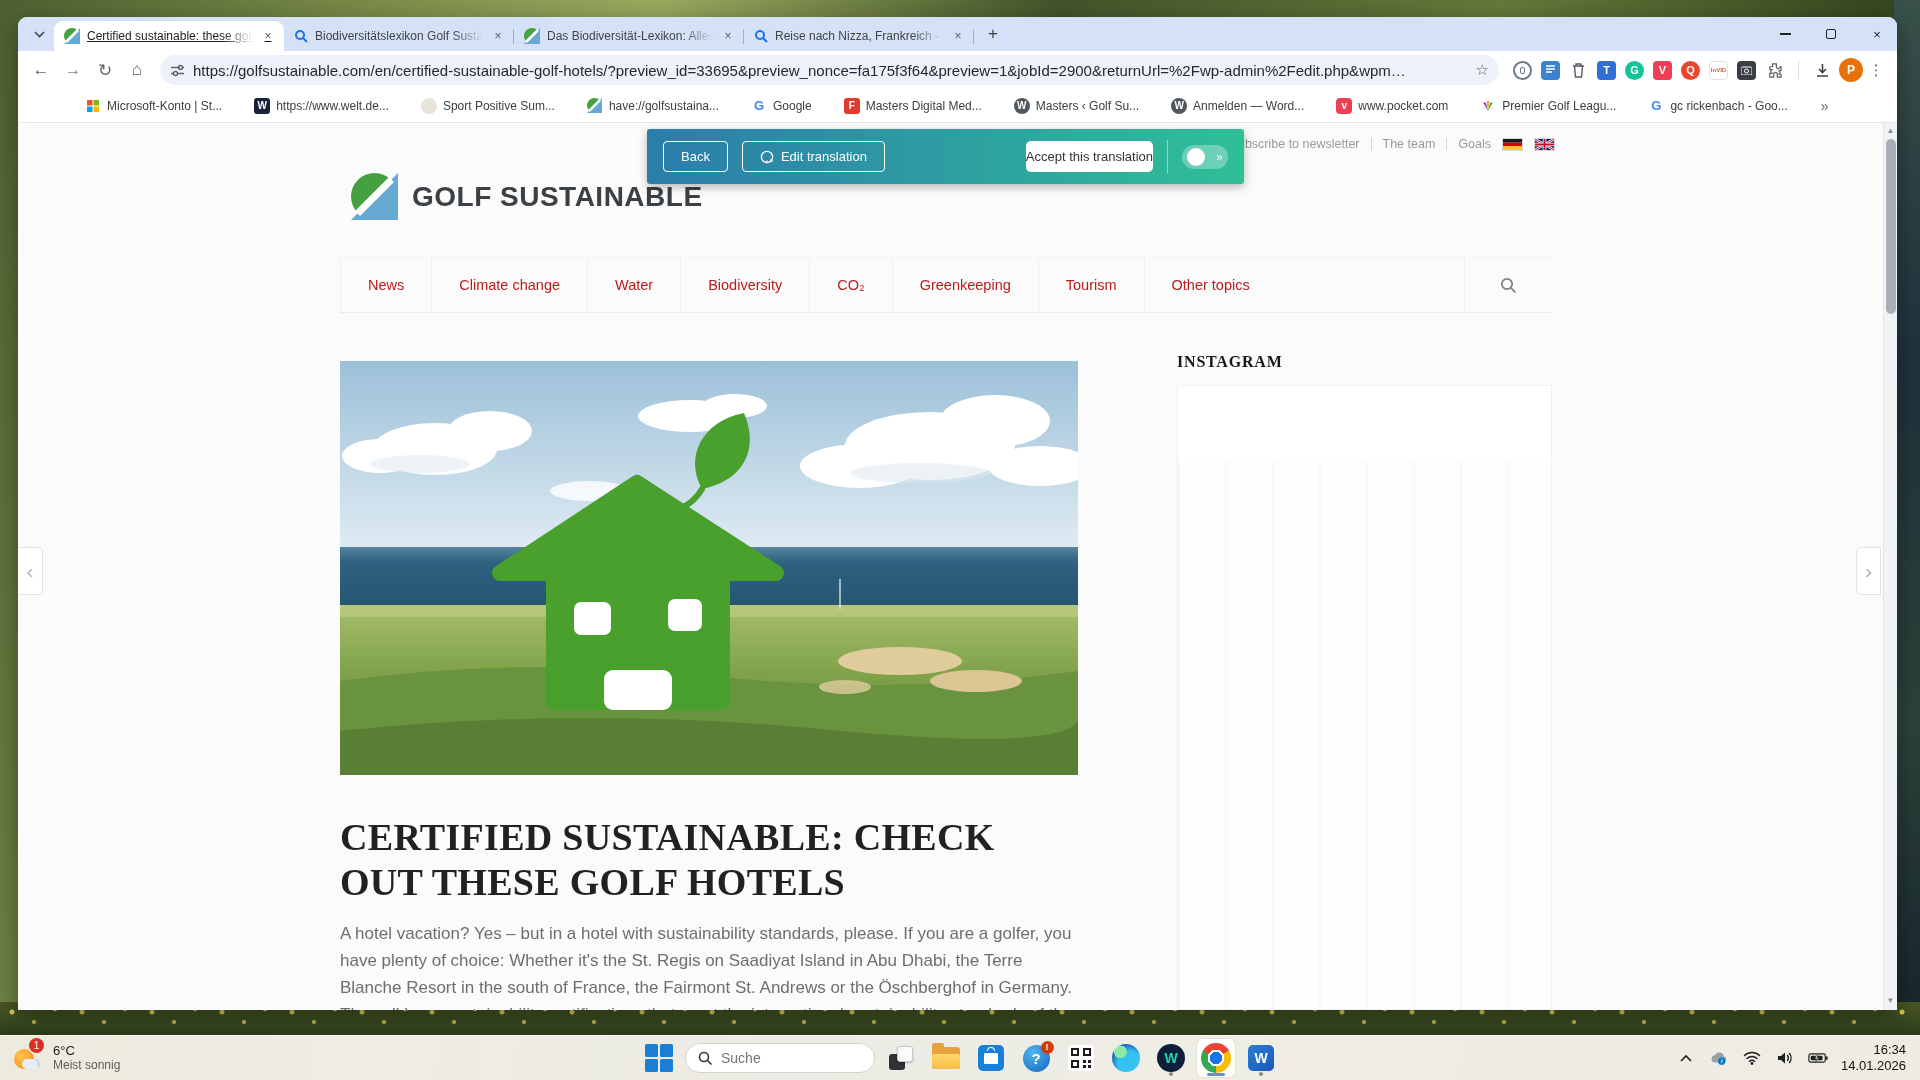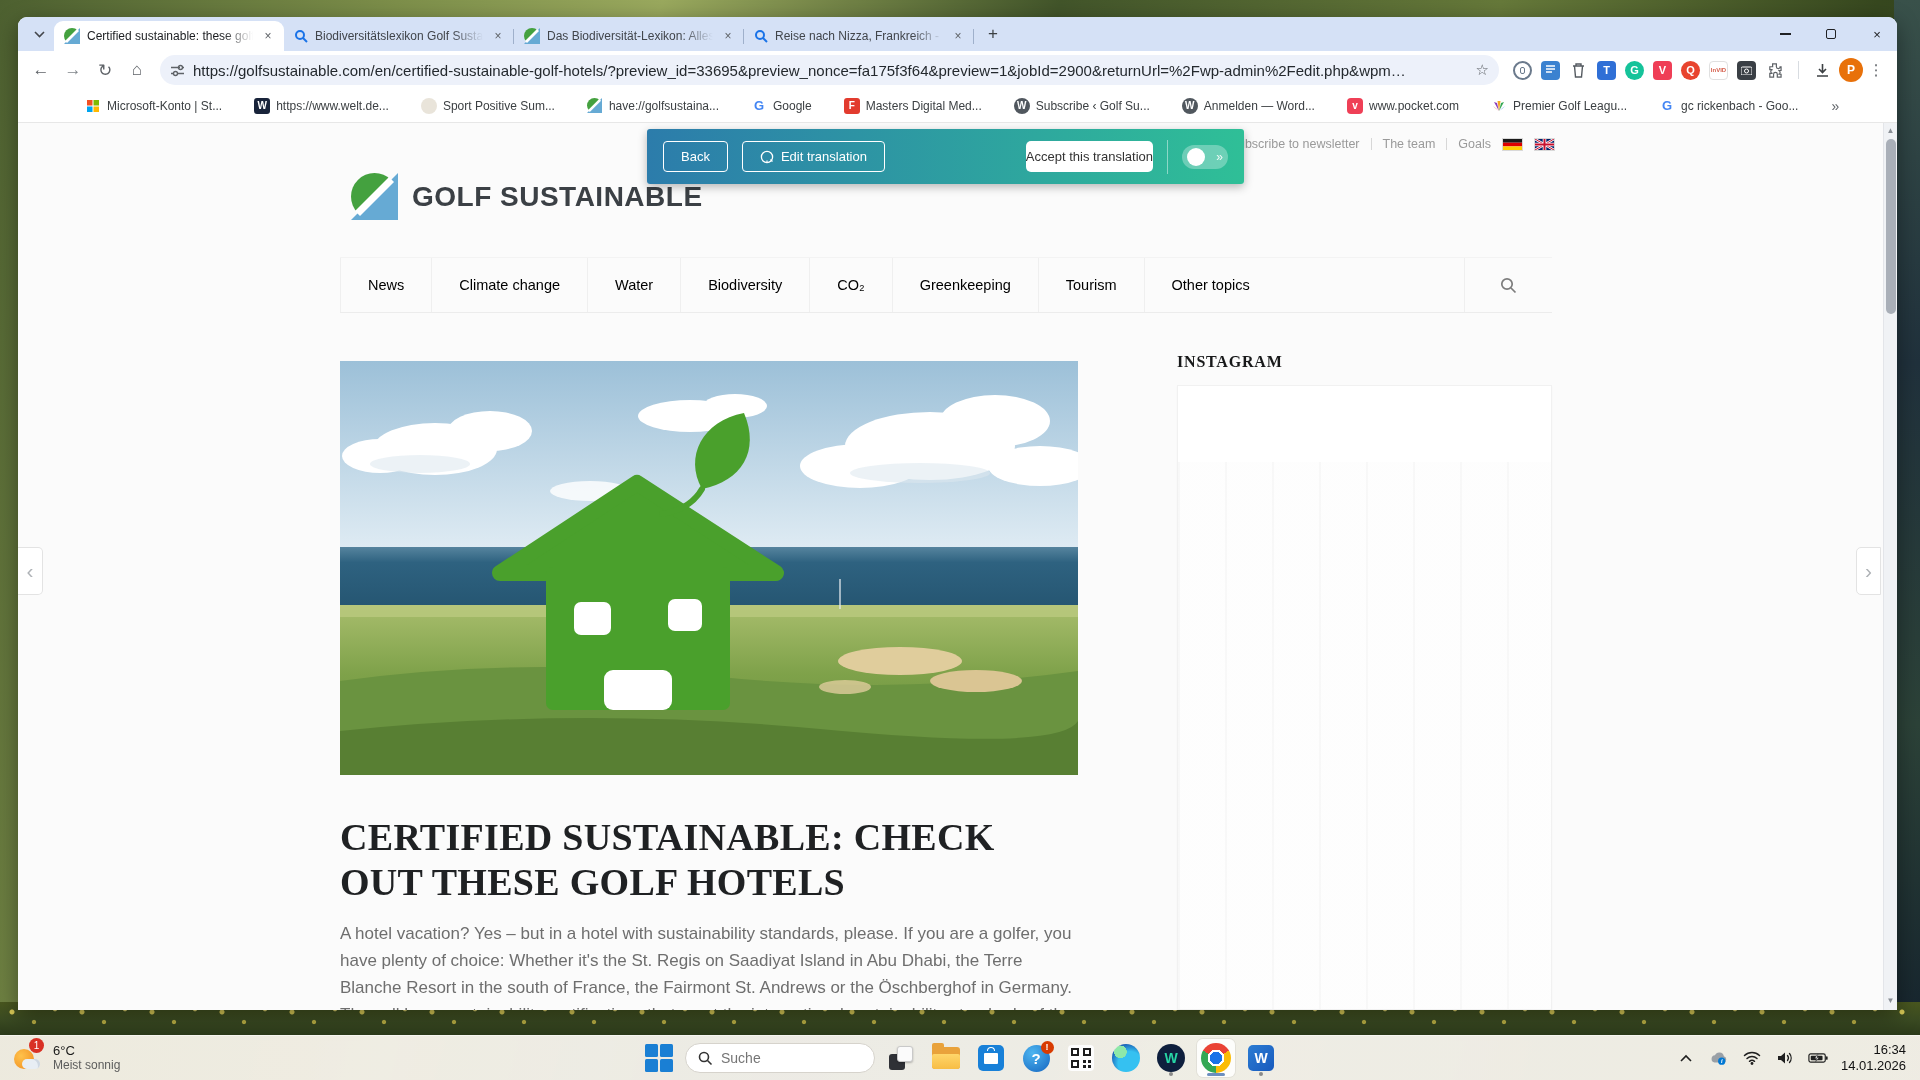--- a/index.html
+++ b/index.html
@@ -22,21 +22,21 @@
   
   .browser { position:absolute; left:18px; top:17px; width:1879px; height:993px;
     border-radius:9px 9px 0 0; overflow:hidden; background:#fff;
     box-shadow:0 6px 22px rgba(0,0,0,.4); }
 
   
   .tabstrip { position:relative; height:34px; background:#d5e1f6; display:flex; align-items:flex-end; padding-left:8px; }
   .tab-search { width:26px; height:26px; margin:0 2px 4px 0; display:flex; align-items:center; justify-content:center; color:#44474c; border-radius:50%; }
   .tab { position:relative; width:230px; height:30px; display:flex; align-items:center; gap:7px;
     padding:0 8px 0 10px; color:#41454b; font-size:12px; }
-  .tab.active { background:#fff; border-radius:9px 9px 0 0; color:#1c1e21; }
+  .tab.active { background:#fff; border-radius:9px 9px 0 0; color:#1c1e21;text-decoration:underline; }
   .tab:not(.active)::after { content:""; position:absolute; right:0; top:8px; height:15px; width:1px; background:#9fb0cb; }
   .tab-title { flex:1; white-space:nowrap; overflow:hidden;
     -webkit-mask-image:linear-gradient(90deg,#000 82%,transparent); mask-image:linear-gradient(90deg,#000 82%,transparent); }
   .tab-close { width:16px; height:16px; border-radius:50%; display:flex; align-items:center; justify-content:center; font-size:12px; color:#5f6368; }
   .new-tab { width:26px; height:26px; margin:0 0 4px 6px; display:flex; align-items:center; justify-content:center; font-size:17px; color:#3c4043; }
   .win-controls { position:absolute; right:10px; top:0; height:34px; display:flex; align-items:center; gap:26px; }
   .wc { width:20px; height:20px; display:flex; align-items:center; justify-content:center; color:#202124; font-size:13px; }
   .wc-max i { display:block; width:10px; height:10px; border:1.2px solid #202124; border-radius:2px; }
   .wc-min i { display:block; width:11px; height:1.4px; background:#202124; }
 
@@ -84,21 +84,21 @@
     box-shadow:0 3px 10px rgba(0,0,0,.28); display:flex; align-items:center; padding:0 16px; gap:14px; }
   .tr-btn { border:1px solid #fff; border-radius:4px; color:#fff; font-size:13px; padding:7px 17px; display:flex; align-items:center; gap:7px; background:transparent; font-family:inherit; }
   .tr-accept { background:#fff; border:none; color:#333; border-radius:5px; padding:8px 0; margin-left:auto; }
   .tr-sep { width:1px; height:34px; background:rgba(255,255,255,.45); }
   .toggle { width:46px; height:24px; border-radius:12px; background:rgba(255,255,255,.30); display:flex; align-items:center; padding:0 5px; justify-content:space-between; }
   .knob { width:18px; height:18px; border-radius:50%; background:#fff; }
   .toggle-chev { color:rgba(255,255,255,.9); font-size:12px; letter-spacing:-2px; padding-right:2px; }
 
   
   .mainnav { position:absolute; left:322px; top:134px; width:1212px; height:56px; display:flex; align-items:stretch; border-top:1px solid #f3f3f3; border-bottom:1px solid #ececec; }
-  .nav-item { display:flex; align-items:center; padding:0 27px; font-size:14.5px; color:#000000; border-left:1px solid #efefef; }
+  .nav-item { display:flex; align-items:center; padding:0 27px; font-size:14.5px; color:#b91c1c; border-left:1px solid #efefef; }
   .nav-item:last-of-type { border-right:1px solid #efefef; }
   .nav-fill { flex:1; }
   .nav-search { width:88px; border-left:1px solid #efefef; display:flex; align-items:center; justify-content:center; }
 
   
   .hero { position:absolute; left:322px; top:238px; width:738px; height:414px; }
   .headline { position:absolute; left:322px; top:692px; width:730px; font-family:"Liberation Serif", serif; font-size:38px; line-height:45px; color:#1f2123; letter-spacing:.3px; font-weight:600; }
   .para { position:absolute; left:322px; top:797px; width:746px; font-size:17px; line-height:27px; color:#6e6e6e; }
 
   
@@ -333,21 +333,21 @@
       <span class="bm">
         <span class="bm-ic" style="background:transparent;color:#4285f4;font-size:13px">G</span>
         <span>Google</span>
       </span>
       <span class="bm">
         <span class="bm-ic" style="background:#e23b2e">F</span>
         <span>Masters Digital Med...</span>
       </span>
       <span class="bm">
         <span class="bm-ic" style="background:#50575e;border-radius:50%">W</span>
-        <span>Subscribe ‹ Golf Su...</span>
+        <span>Masters ‹ Golf Su...</span>
       </span>
       <span class="bm">
         <span class="bm-ic" style="background:#50575e;border-radius:50%">W</span>
         <span>Anmelden — Word...</span>
       </span>
       <span class="bm">
         <span class="bm-ic" style="background:#ef3f56;border-radius:4px">v</span>
         <span>www.pocket.com</span>
       </span>
       <span class="bm">

